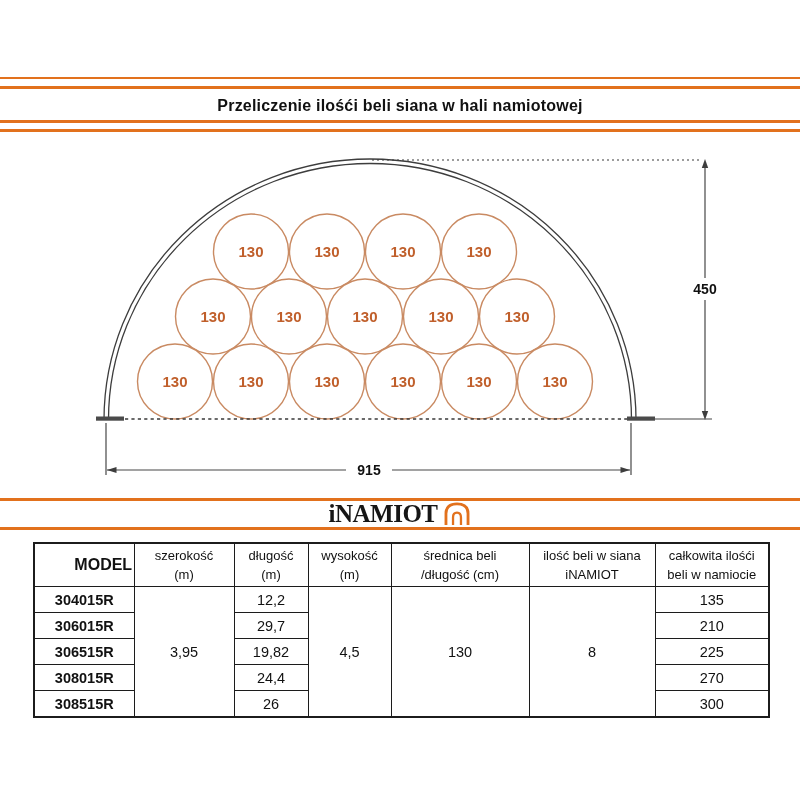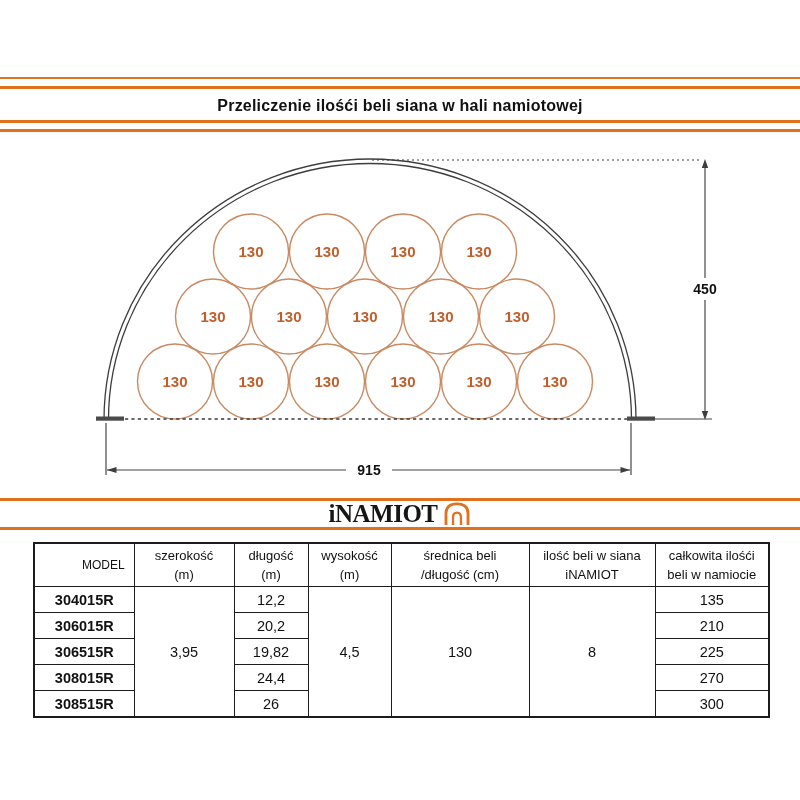--- a/index.html
+++ b/index.html
@@ -75,21 +75,21 @@
     width:735px;
     font-size:14.5px;
   }
   .spec-table th,.spec-table td{
     border:1.6px solid var(--table-border);
     text-align:center;vertical-align:middle;
     padding:0;
     background:#fff;
   }
   .spec-table th{font-weight:400;height:42px;font-size:13px;line-height:1.5;}
-  .spec-table th.model-h{font-weight:400;font-size:12px;padding-left:38px;}
+  .spec-table th.model-h{font-weight:700;font-size:16px;padding-left:38px;}
   .spec-table td{height:25px;margin-left:44px;}
   .spec-table td.model-cell{font-weight:700;}
   .spec-table{border:2px solid var(--table-border);}
 </style>
 </head>
 <body>
 
 <div class="page">
 
   <div class="title-band">
@@ -219,21 +219,21 @@
         <td class="model-cell">304015R</td>
         <td rowspan="5">3,95</td>
         <td>12,2</td>
         <td rowspan="5">4,5</td>
         <td rowspan="5">130</td>
         <td rowspan="5">8</td>
         <td>135</td>
       </tr>
       <tr>
         <td class="model-cell">306015R</td>
-        <td>20,2</td>
+        <td>29,7</td>
         <td>210</td>
       </tr>
       <tr>
         <td class="model-cell">306515R</td>
         <td>19,82</td>
         <td>225</td>
       </tr>
       <tr>
         <td class="model-cell">308015R</td>
         <td>24,4</td>

